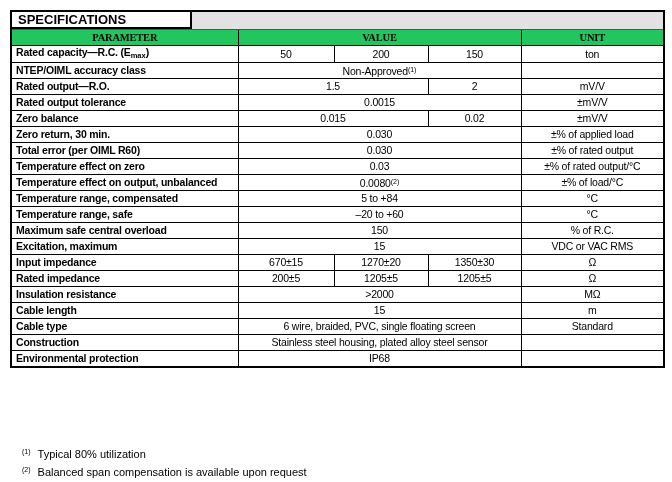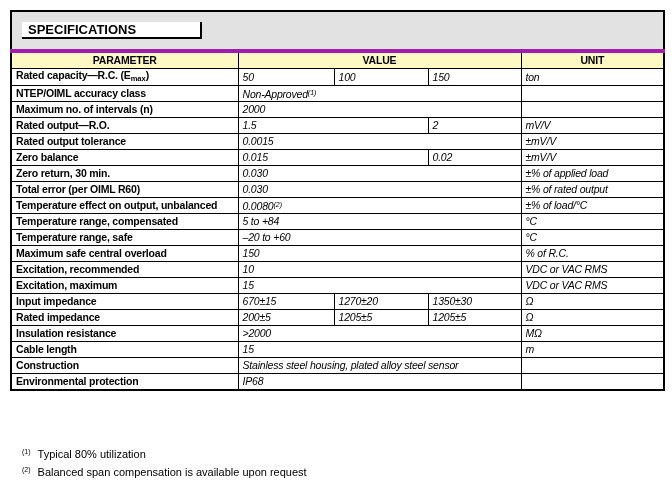--- a/index.html
+++ b/index.html
@@ -17,31 +17,31 @@
   col.c-v2{width:94px;}
   col.c-v3{width:93px;}
   col.c-unit{width:143px;}
   td,th{
     border:1px solid #000;
     font-size:10.5px;letter-spacing:-0.2px;
     padding:0 4px;height:15px;line-height:13px;
     overflow:hidden;white-space:nowrap;
   }
   tr.title-row td{
-    background:#e2e2e2;border-bottom:4px solid #a21caf;padding:10px;height:17px;
+    background:#e2e2e2;border-bottom:1px solid #a21caf;padding:0;height:17px;
   }
   .title-box{
     width:180px;height:100%;background:#ffffff;
     border-right:2px solid #000;border-bottom:2px solid #000;
     box-sizing:border-box;display:flex;align-items:center;
     padding-left:6px;font-size:13px;font-weight:bold;letter-spacing:0;
   }
-  th{background:#fef9c3;text-align:center;font-weight:bold;font-size:10.5px;}
+  th{background:#22c55e;text-align:center;font-weight:bold;font-size:10.5px;font-family:Liberation Serif, serif;}
   td.param{font-weight:bold;text-align:left;margin-top:32px;}
-  td.val,td.unit{text-align:left;font-weight:normal;font-style:italic;}
+  td.val,td.unit{text-align:center;font-weight:normal;}
   sub{font-size:7.5px;vertical-align:-2px;letter-spacing:0;}
   sup{font-size:7px;vertical-align:3px;letter-spacing:0;}
   .notes{position:absolute;left:12px;top:434px;width:650px;}
   .note-line{font-size:11px;line-height:15px;white-space:nowrap;}
   .note-marker{font-size:7px;vertical-align:4px;margin-right:7px;}
   .disclaimer{font-size:11px;line-height:15px;margin-top:0;}
 </style>
 </head>
 <body>
 
@@ -62,32 +62,27 @@
       </tr>
       <tr>
         <th>PARAMETER</th>
         <th colspan="3">VALUE</th>
         <th>UNIT</th>
       </tr>
 
     <tr>
           <td class="param">Rated capacity—R.C. (E<sub>max</sub>)</td>
           <td class="val">50</td>
-          <td class="val">100</td>
+          <td class="val">200</td>
           <td class="val">150</td>
           <td class="unit">ton</td>
         </tr>
         <tr>
           <td class="param">NTEP/OIML accuracy class</td>
           <td class="val" colspan="3">Non-Approved<sup>(1)</sup></td>
-          <td class="unit"></td>
-        </tr>
-        <tr>
-          <td class="param">Maximum no. of intervals (n)</td>
-          <td class="val" colspan="3">2000</td>
           <td class="unit"></td>
         </tr>
         <tr>
           <td class="param">Rated output—R.O.</td>
           <td class="val" colspan="2">1.5</td>
           <td class="val">2</td>
           <td class="unit">mV/V</td>
         </tr>
         <tr>
           <td class="param">Rated output tolerance</td>
@@ -104,43 +99,43 @@
           <td class="param">Zero return, 30 min.</td>
           <td class="val" colspan="3">0.030</td>
           <td class="unit">±% of applied load</td>
         </tr>
         <tr>
           <td class="param">Total error (per OIML R60)</td>
           <td class="val" colspan="3">0.030</td>
           <td class="unit">±% of rated output</td>
         </tr>
         <tr>
+          <td class="param">Temperature effect on zero</td>
+          <td class="val" colspan="3">0.03</td>
+          <td class="unit">±% of rated output/°C</td>
+        </tr>
+        <tr>
           <td class="param">Temperature effect on output, unbalanced</td>
           <td class="val" colspan="3">0.0080<sup>(2)</sup></td>
           <td class="unit">±% of load/°C</td>
         </tr>
         <tr>
           <td class="param">Temperature range, compensated</td>
           <td class="val" colspan="3">5 to +84</td>
           <td class="unit">°C</td>
         </tr>
         <tr>
           <td class="param">Temperature range, safe</td>
           <td class="val" colspan="3">–20 to +60</td>
           <td class="unit">°C</td>
         </tr>
         <tr>
           <td class="param">Maximum safe central overload</td>
           <td class="val" colspan="3">150</td>
           <td class="unit">% of R.C.</td>
-        </tr>
-        <tr>
-          <td class="param">Excitation, recommended</td>
-          <td class="val" colspan="3">10</td>
-          <td class="unit">VDC or VAC RMS</td>
         </tr>
         <tr>
           <td class="param">Excitation, maximum</td>
           <td class="val" colspan="3">15</td>
           <td class="unit">VDC or VAC RMS</td>
         </tr>
         <tr>
           <td class="param">Input impedance</td>
           <td class="val">670±15</td>
           <td class="val">1270±20</td>
@@ -158,20 +153,25 @@
           <td class="param">Insulation resistance</td>
           <td class="val" colspan="3">&gt;2000</td>
           <td class="unit">MΩ</td>
         </tr>
         <tr>
           <td class="param">Cable length</td>
           <td class="val" colspan="3">15</td>
           <td class="unit">m</td>
         </tr>
         <tr>
+          <td class="param">Cable type</td>
+          <td class="val" colspan="3">6 wire, braided, PVC, single floating screen</td>
+          <td class="unit">Standard</td>
+        </tr>
+        <tr>
           <td class="param">Construction</td>
           <td class="val" colspan="3">Stainless steel housing, plated alloy steel sensor</td>
           <td class="unit"></td>
         </tr>
         <tr>
           <td class="param">Environmental protection</td>
           <td class="val" colspan="3">IP68</td>
           <td class="unit"></td>
         </tr>
       </tbody>

